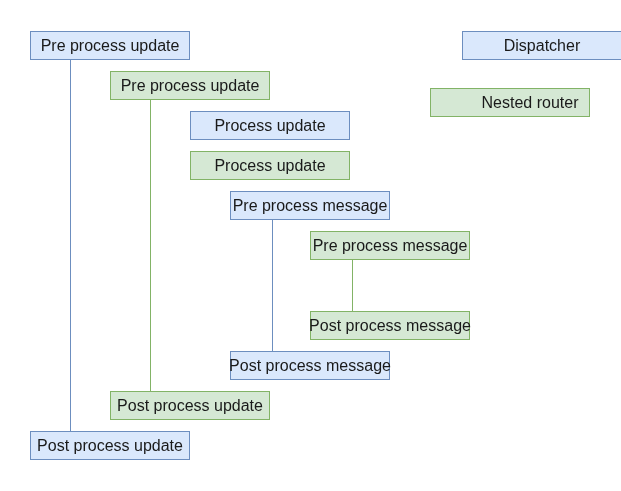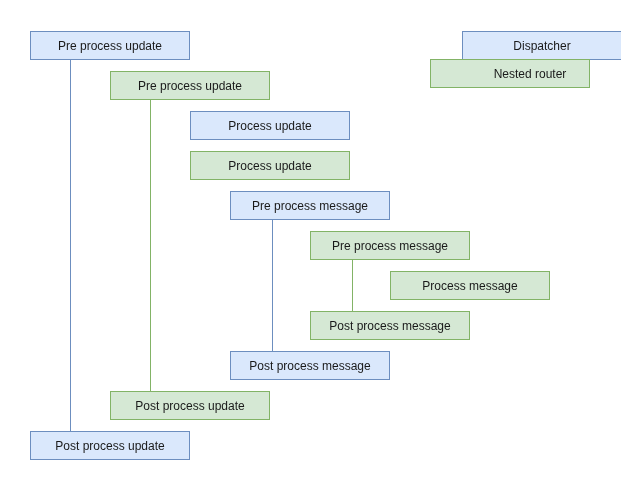--- a/index.html
+++ b/index.html
@@ -15,21 +15,21 @@
     position:absolute;
     left:0;top:0;
     width:621px;height:491px;
   }
   .node{
     position:absolute;
     box-sizing:border-box;
     display:flex;
     align-items:center;
     justify-content:center;
-    font-size:12px;
+    font-size:16px;
     line-height:1;
     color:#1a1a1a;
     text-align:center;
     white-space:nowrap;
     border-width:1px;
     border-style:solid;
     z-index:2;
   }
   .node.dispatcher{
     background:#dae8fc;
@@ -54,20 +54,19 @@
     <div class="edge dispatcher" style="left: 70px; top: 60px; width: 1px; height: 371px;"></div>
     <div class="edge router" style="left: 150px; top: 100px; width: 1px; height: 291px;"></div>
     <div class="edge dispatcher" style="left: 272px; top: 220px; width: 1px; height: 131px;"></div>
     <div class="edge router" style="left: 352px; top: 260px; width: 1px; height: 51px;"></div>
     <div class="node dispatcher" style="left: 30px; top: 31px; width: 160px; height: 29px;">Pre process update</div>
     <div class="node router" style="left: 110px; top: 71px; width: 160px; height: 29px;">Pre process update</div>
     <div class="node dispatcher" style="left: 190px; top: 111px; width: 160px; height: 29px;">Process update</div>
     <div class="node router" style="left: 190px; top: 151px; width: 160px; height: 29px;">Process update</div>
     <div class="node dispatcher" style="left: 230px; top: 191px; width: 160px; height: 29px;">Pre process message</div>
     <div class="node router" style="left: 310px; top: 231px; width: 160px; height: 29px;">Pre process message</div>
-    <div class="node router" style="left: 390px; top: 271px; width: 160px; height: 29px;">Process message</div>
     <div class="node router" style="left: 310px; top: 311px; width: 160px; height: 29px;">Post process message</div>
     <div class="node dispatcher" style="left: 230px; top: 351px; width: 160px; height: 29px;">Post process message</div>
     <div class="node router" style="left: 110px; top: 391px; width: 160px; height: 29px;">Post process update</div>
     <div class="node dispatcher" style="left: 30px; top: 431px; width: 160px; height: 29px;">Post process update</div>
     <div class="node dispatcher" style="left: 430px; top: 31px; width: 160px; height: 29px; margin-left: 32px;">Dispatcher</div>
-    <div class="node router" style="left: 430px; top: 59px; width: 160px; height: 29px; padding-left: 40px;">Nested router</div>
+    <div class="node router" style="left: 430px; top: 88px; width: 160px; height: 29px; padding-left: 40px;">Nested router</div>
   </div>
 
 </body></html>

